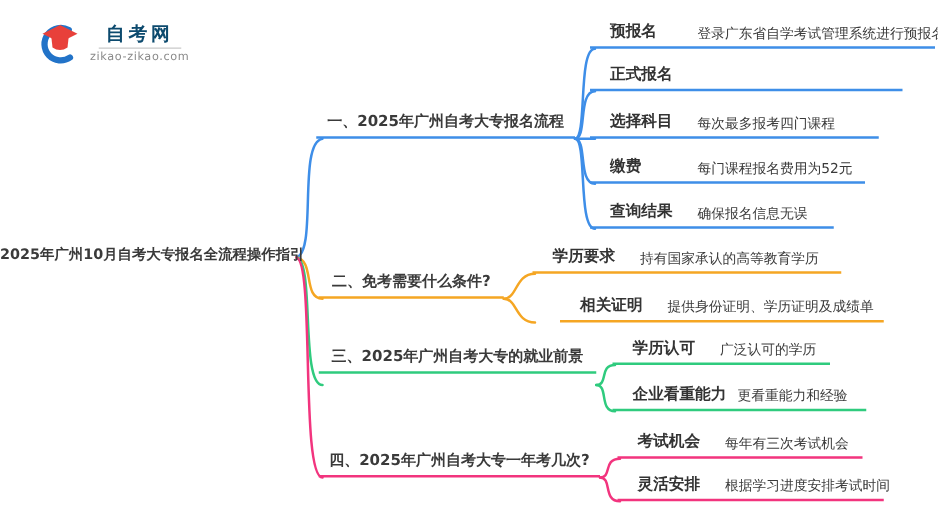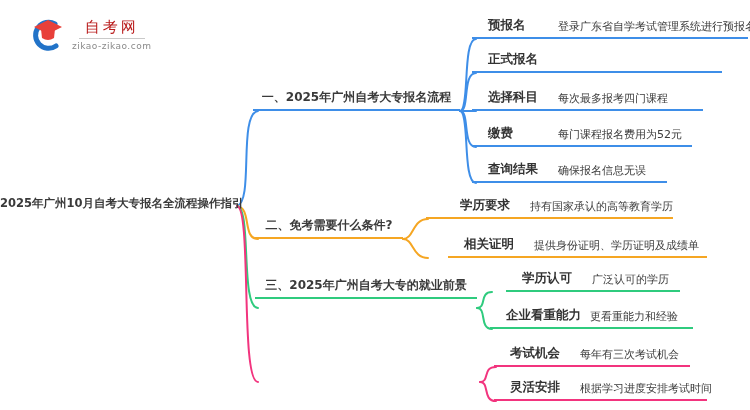--- a/index.html
+++ b/index.html
@@ -32,21 +32,21 @@
   .val{font-size:11px;font-weight:500;color:#3a3a3a;}
 
   .root-title{
     position:absolute;left:0;top:196;width:234px;top:196px;
     font-size:11.5px;font-weight:700;color:#3a3a3a;text-align:right;white-space:nowrap;
   }
 
   .logo{position:absolute;left:30px;top:18px;display:flex;align-items:flex-start;}
   .logo-icon{width:34px;height:34px;margin-right:8px;}
   .logo-text{display:flex;flex-direction:column;align-items:center;}
-  .site-name{font-size:15px;font-weight:400;color:#b91c1c;letter-spacing:3px;line-height:18px;}
+  .site-name{font-size:15px;font-weight:700;color:#0c4a6e;letter-spacing:3px;line-height:18px;}
   .logo-divider{width:66px;height:1px;background:#c9c9c9;margin:2px 0 2px 0;}
   .site-url{font-size:9px;color:#8a8a8a;letter-spacing:0.5px;}
 </style>
 </head>
 <body>
 
 <div id="stage">
 
   <svg class="lines" viewBox="0 0 750 410">
 
@@ -101,39 +101,40 @@
   <div class="node row b-blue" style="left:472px;top:123px;width:220px;">
     <span class="kw">缴费</span>
     <span class="val">每门课程报名费用为52元</span>
   </div>
   <div class="node row b-blue" style="left:472px;top:159px;width:195px;">
     <span class="kw">查询结果</span>
     <span class="val">确保报名信息无误</span>
   </div>
 
   <div class="node topic b-orange" style="left:255px;top:215px;width:148px;">二、免考需要什么条件?</div>
-  <div class="node row b-orange" style="left:426px;top:195px;width:247px;justify-content:flex-end;">
+  <div class="node row b-orange" style="left:426px;top:195px;width:247px;">
     <span class="kw">学历要求</span>
     <span class="val">持有国家承认的高等教育学历</span>
   </div>
   <div class="node row b-orange" style="left:448px;top:234px;width:259px;">
     <span class="kw">相关证明</span>
     <span class="val">提供身份证明、学历证明及成绩单</span>
   </div>
 
   <div class="node topic b-green" style="left:255px;top:275px;width:222px;">三、2025年广州自考大专的就业前景</div>
-  <div class="node row b-green" style="left:506px;top:268px;width:174px;">
+  <div class="node row b-green" style="left:490px;top:268px;width:174px;">
     <span class="kw">学历认可</span>
     <span class="val">广泛认可的学历</span>
   </div>
   <div class="node row b-green" style="left:490px;top:305px;width:203px;">
     <span class="kw" style="width:84px;">企业看重能力</span>
     <span class="val">更看重能力和经验</span>
   </div>
 
+  <div class="node topic b-pink" style="left:255px;top:358px;width:225px;">四、2025年广州自考大专一年考几次?</div>
   <div class="node row b-pink" style="left:494px;top:377px;width:213px;">
     <span class="kw">灵活安排</span>
     <span class="val">根据学习进度安排考试时间</span>
   </div>
   <div class="node row b-pink" style="left:494px;top:343px;width:196px;">
     <span class="kw">考试机会</span>
     <span class="val">每年有三次考试机会</span>
   </div>
 
 </div>

